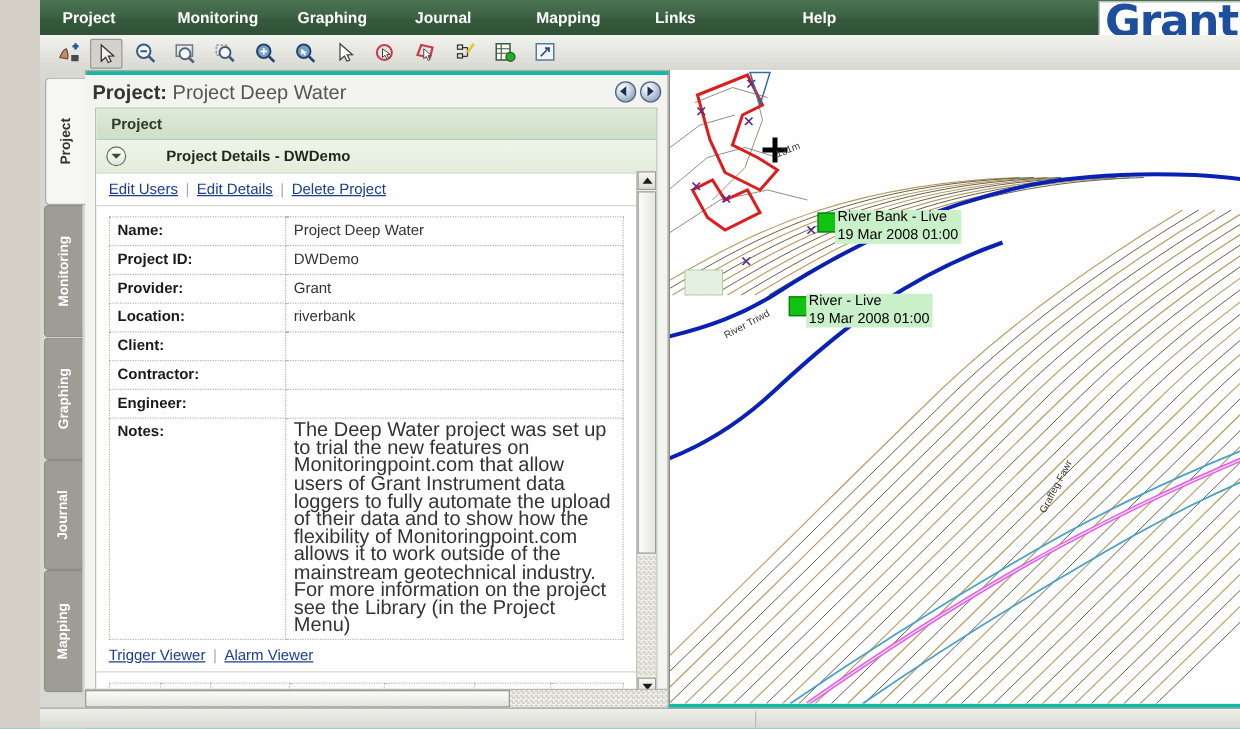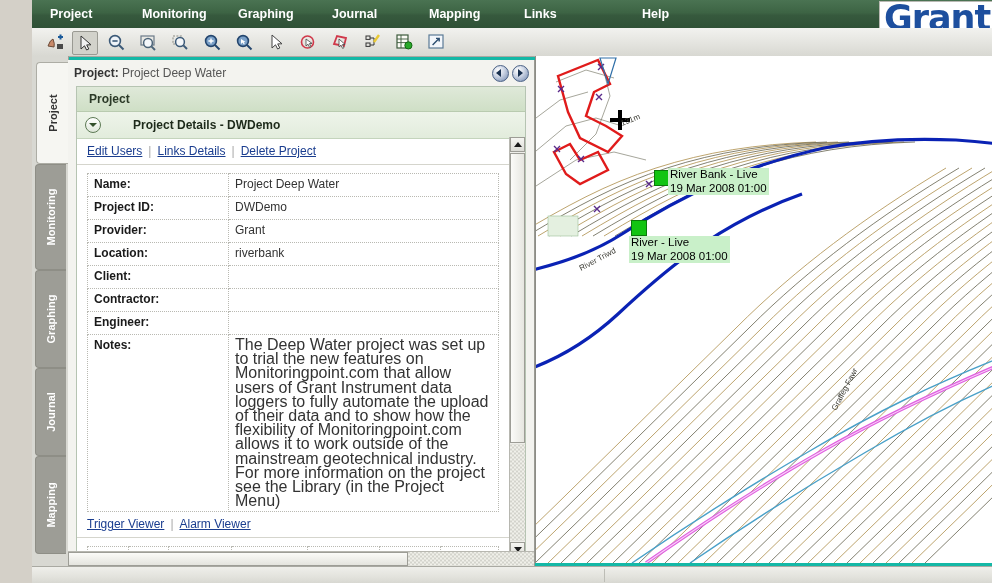--- a/index.html
+++ b/index.html
@@ -79,21 +79,21 @@
   .vtab.idle{background:#9d9d96;color:#ffffff;}
 
   
   .panel{
     position:absolute;left:36px;top:60px;width:466px;height:505px;
     background:#f3f3ef;
     border:1px solid #9b9b94;
     border-top:none;border-left:none;
   }
   .panel-title{
-    position:absolute;left:6px;top:6px;font-size:12px;color:#555;
+    position:absolute;left:6px;top:6px;font-size:16px;color:#555;
   }
   .panel-title b{color:#333;}
   .navbtn{
     position:absolute;top:5px;width:15px;height:15px;border-radius:50%;
     background:radial-gradient(circle at 35% 30%,#ffffff 0%,#cfd7e6 40%,#6f86ad 100%);
     border:1px solid #4b6286;cursor:default;
   }
   .navbtn:after{
     content:"";position:absolute;top:3px;width:0;height:0;
     border-top:4px solid transparent;border-bottom:4px solid transparent;
@@ -362,21 +362,21 @@
 
     <div class="card">
       <div class="sec-head">Project</div>
 
       <div class="sub-head">
         <span class="collapse-ic"></span>
         <span>Project Details - DWDemo</span>
       </div>
 
       <div class="linkrow">
-        <a>Edit Users</a><span class="sep">|</span><a>Links Details</a><span class="sep">|</span><a>Delete Project</a>
+        <a>Edit Users</a><span class="sep">|</span><a>Edit Details</a><span class="sep">|</span><a>Delete Project</a>
       </div>
 
       <table class="details">
         <tbody id="details-body">
             <tr>
               <td class="k">Name:</td>
               <td class="v">Project Deep Water</td>
             </tr>
             <tr>
               <td class="k">Project ID:</td>
@@ -544,21 +544,21 @@
             <text x="86" y="70" transform="rotate(-22 86 70)">131m</text>
           </g>
       </g>
     </svg>
 
     <div id="markers">
         <div class="marker" style="left: 118px; top: 112px;">
           <div class="box"></div>
           <div class="lbl"><span class="l1">River Bank - Live</span><span class="l2">19 Mar 2008 01:00</span></div>
         </div>
-        <div class="marker" style="left: 95px; top: 162px; flex-direction: column;">
+        <div class="marker" style="left: 95px; top: 179px;">
           <div class="box"></div>
           <div class="lbl"><span class="l1">River - Live</span><span class="l2">19 Mar 2008 01:00</span></div>
         </div>
       </div>
   </div>
 
   <div class="statusbar">
     <div class="status-seg" style="left:0;width:572px;"></div>
     <div class="status-seg" style="left:573px;width:419px;"></div>
   </div>

